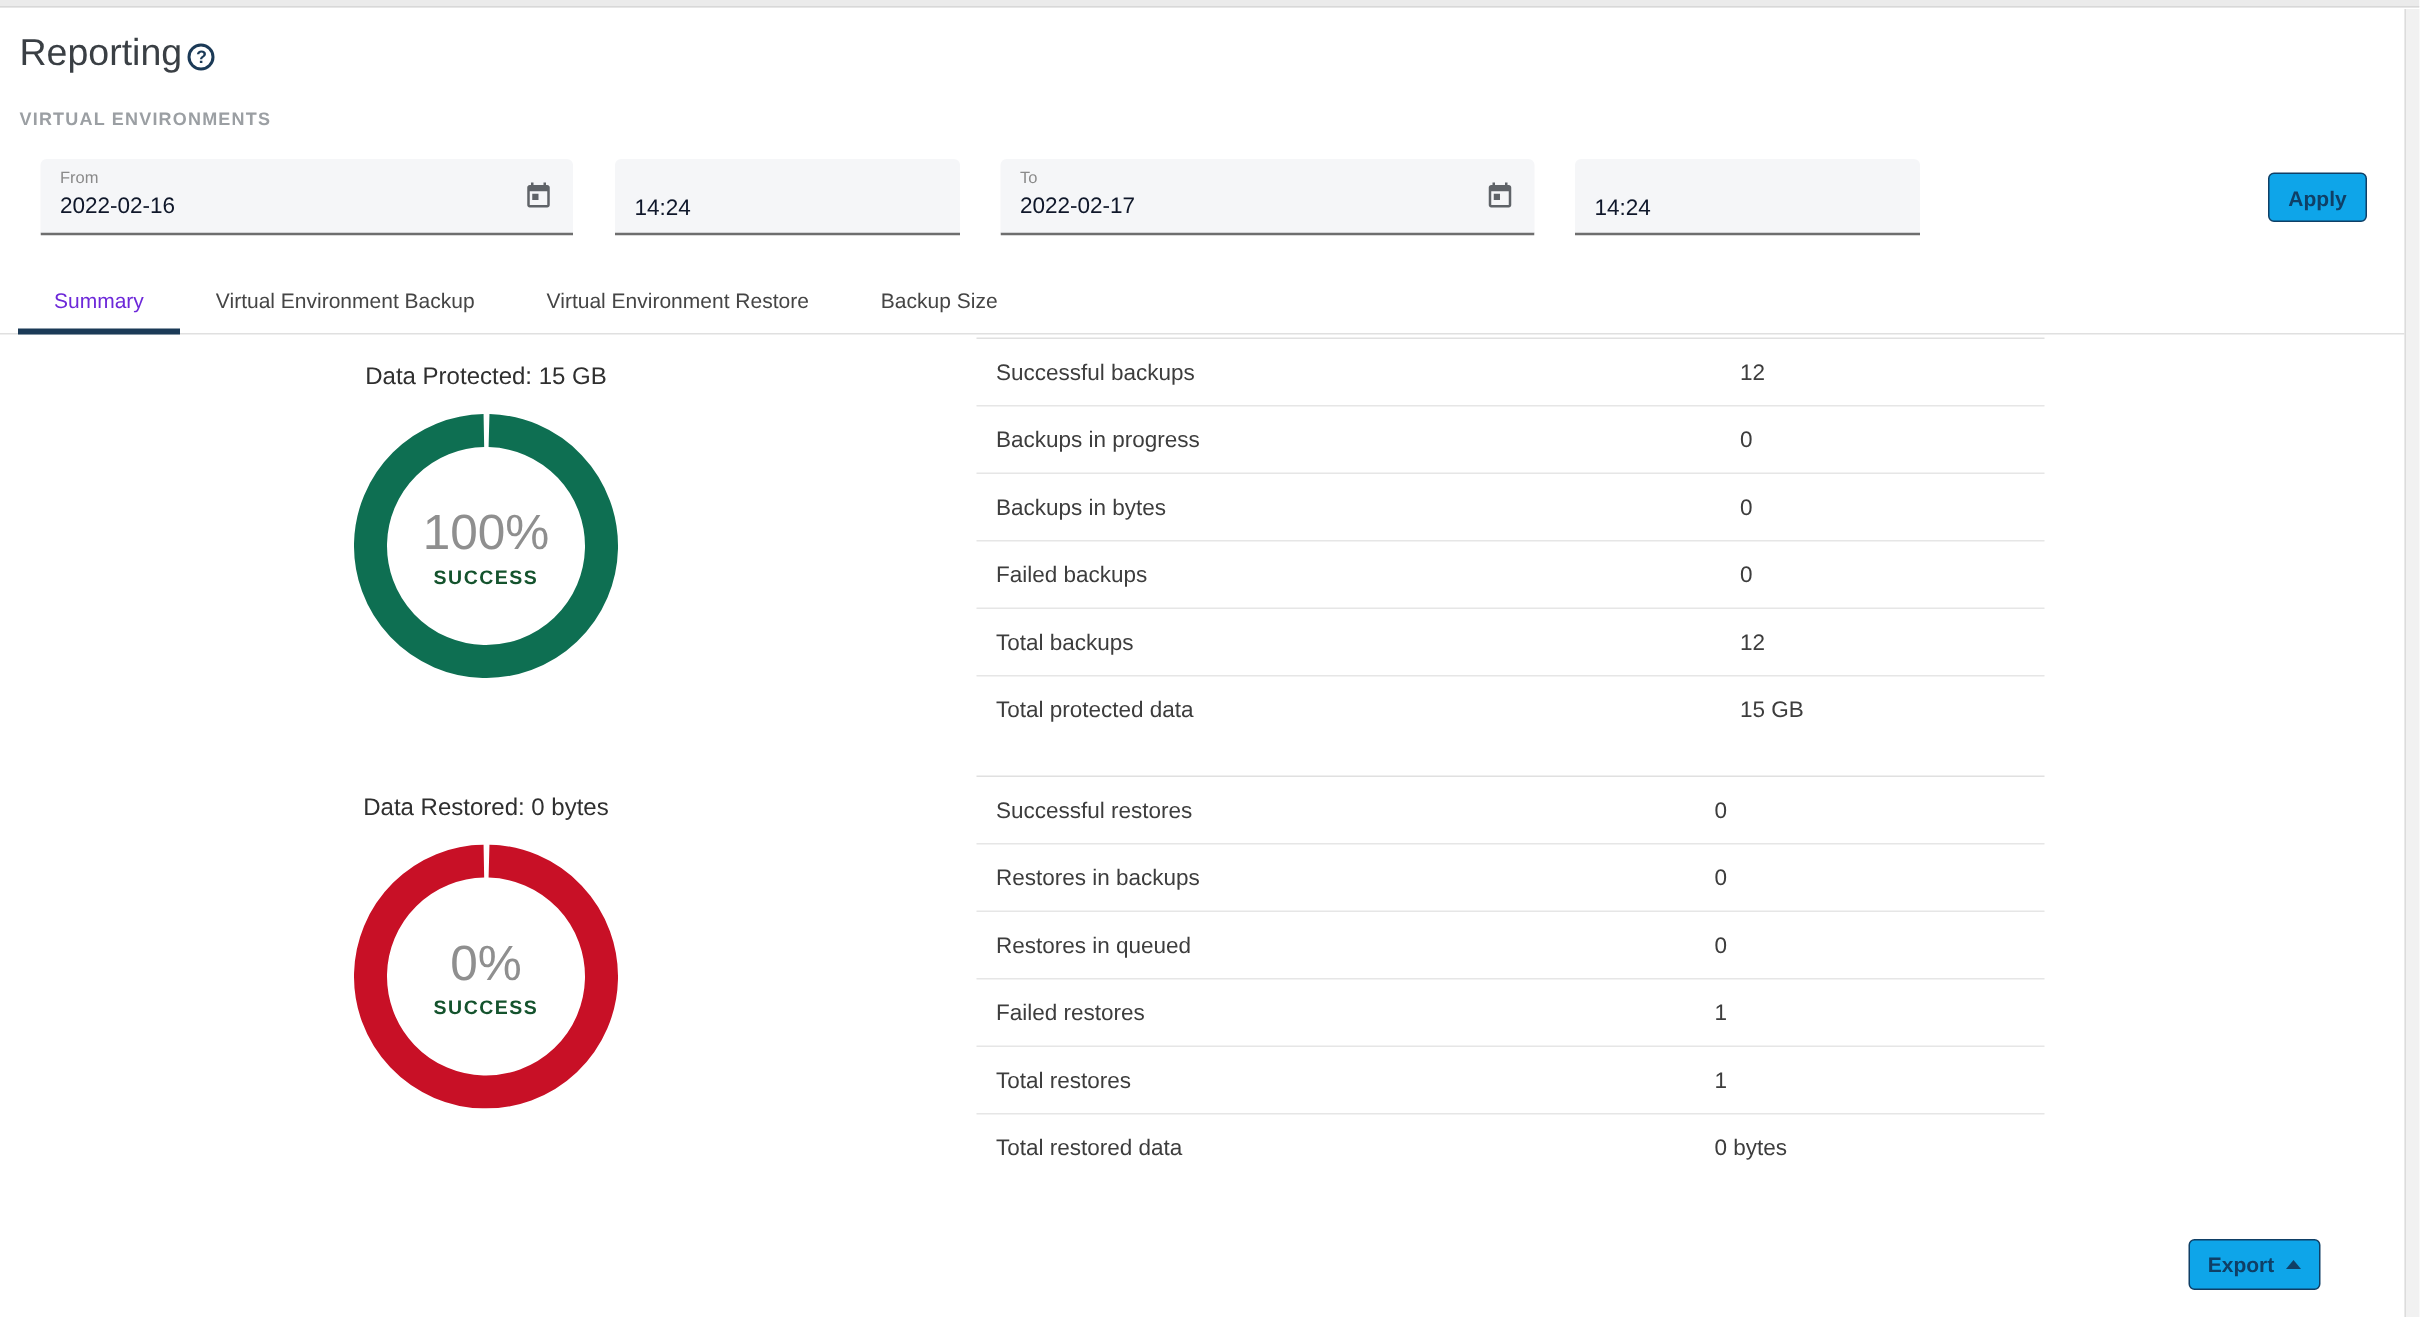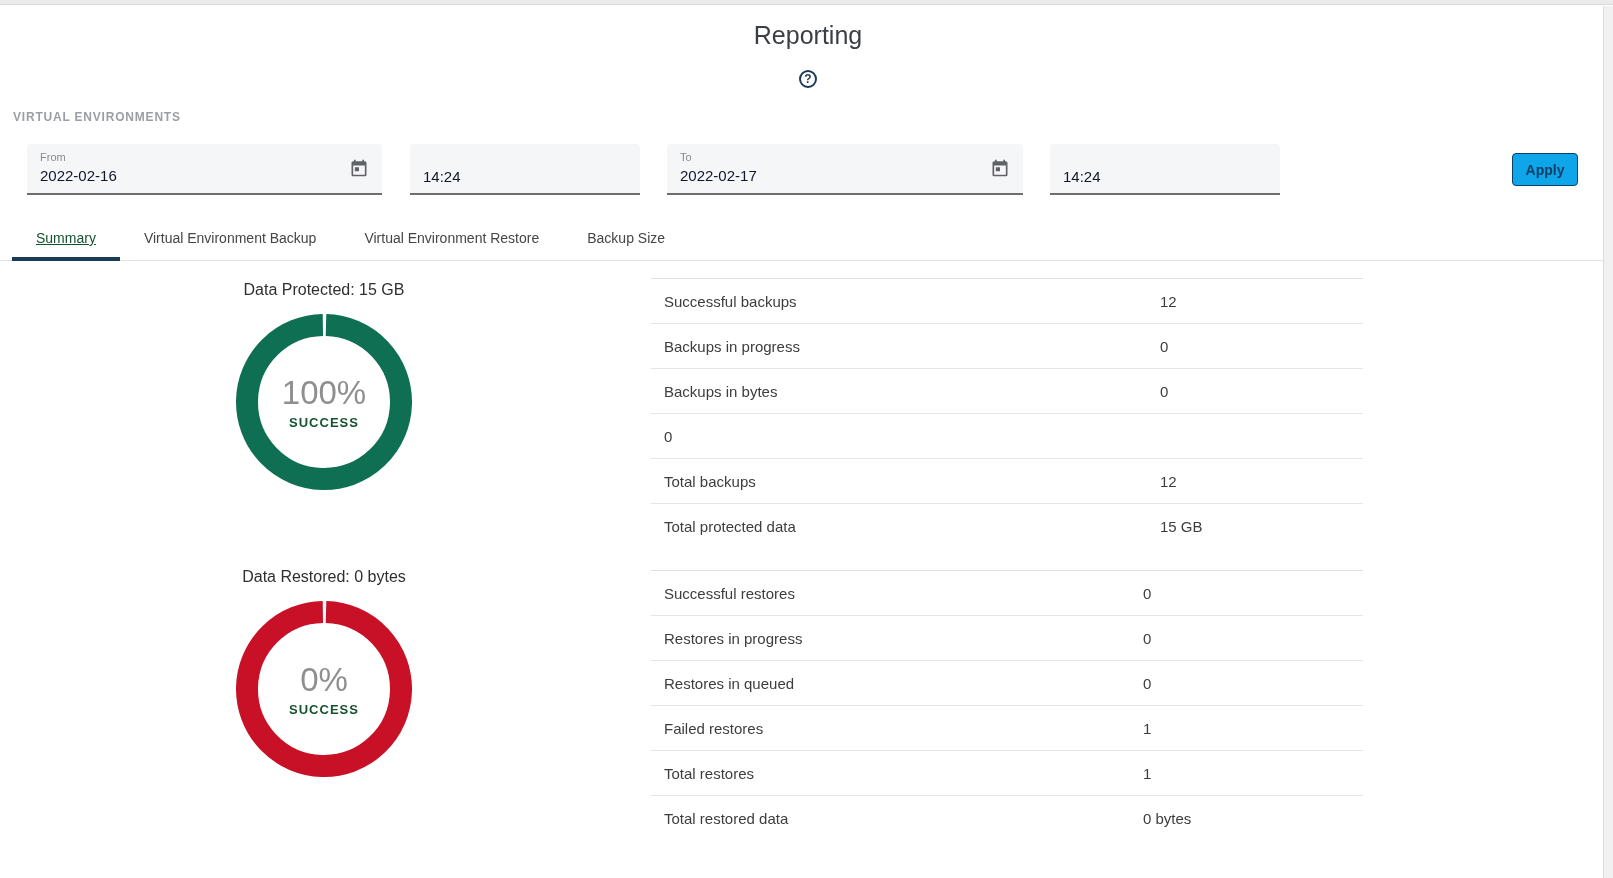--- a/index.html
+++ b/index.html
@@ -1,21 +1,21 @@
 <!DOCTYPE html>
 <html><head>
 <meta charset="utf-8">
 <style>
   * { margin:0; padding:0; box-sizing:border-box; }
   html,body { width:1613px; height:878px; background:#ffffff; font-family:"Liberation Sans", sans-serif; overflow:hidden; }
   .top-strip { height:5px; background:#ebebeb; border-bottom:1px solid #d8d8d8; width:1613px; }
   .scroll-strip { position:absolute; top:6px; right:0; bottom:0; width:10px; background:#f1f1f1; border-left:1px solid #dcdcdc; }
   .page { position:relative; width:1603px; }
 
-  .page-title-row { display:flex; align-items:center; gap:16px; margin:16px 0 0 13px;flex-direction:column; }
+  .page-title-row { display:flex; align-items:center; gap:4px; margin:16px 0 0 13px; }
   .page-title { font-size:25px; font-weight:400; color:#3a3f44; }
   .help-icon { width:18px; height:18px; border:2px solid #1b3a57; border-radius:50%; color:#1b3a57;
                font-size:12px; font-weight:bold; display:flex; align-items:center; justify-content:center; margin-top:4px; cursor:pointer; }
   .section-label { margin:22px 0 0 13px; font-size:12px; font-weight:bold; color:#9b9fa3; letter-spacing:0.8px; }
 
   .filters { display:flex; align-items:flex-start; margin:20px 0 0 27px; }
   .field { background:#f5f6f8; height:51px; border-bottom:2px solid #6e6e6e; border-radius:4px 4px 0 0;
            padding:7px 13px 0; position:relative; cursor:text; }
   .field.date-from { width:355px; }
   .field.date-to { width:356px; margin-left:27px; }
@@ -30,37 +30,37 @@
   .btn { background:#0ea5e9; border:1px solid #0f3f66; border-radius:4px; color:#0f3f66;
          font-family:"Liberation Sans", sans-serif; font-size:14px; font-weight:bold; cursor:pointer;
          display:inline-flex; align-items:center; justify-content:center; }
   .apply-btn { width:66px; height:33px; margin-left:auto; margin-right:25px; align-self:center; }
   .export-btn { width:88px; height:34px; gap:8px; }
   .triangle-up-icon { width:0; height:0; border-left:5px solid transparent; border-right:5px solid transparent;
                       border-bottom:6px solid #0f3f66; display:inline-block; }
 
   .tabs { display:flex; border-bottom:1px solid #e0e0e0; padding-left:12px; margin-top:20px; width:1603px; }
   .tab { padding:15px 24px 14px; font-size:14px; color:#454545; position:relative; cursor:pointer; white-space:nowrap; }
-  .tab.active .tab-label { color:#14532d; text-decoration:underline; }
+  .tab.active .tab-label { color:#6d28d9; }
   .active-tab-indicator { position:absolute; left:0; right:0; bottom:-1px; height:4px; background:#1b3a57; }
 
   .main { display:flex; align-items:flex-start; }
   .charts-col { width:651px; }
   .chart-block { width:648px; display:flex; flex-direction:column; align-items:center; }
   .chart-block.first { margin-top:20px; }
   .chart-block.second { margin-top:78px; }
   .chart-title { font-size:16px; color:#2f2f2f; }
   .donut-wrap { position:relative; width:176px; height:176px; margin-top:15px; }
   .donut-center { position:absolute; inset:0; display:flex; flex-direction:column; align-items:center; justify-content:center; }
   .donut-value { font-size:33px; color:#8f8f8f; }
   .donut-sublabel { font-size:13px; font-weight:bold; color:#14532d; letter-spacing:1px; margin-top:3px; }
 
   .tables-col { width:712px; }
   .data-table { border-top:1px solid #e0e0e0; width:712px; }
-  .data-table.backups { margin-top:17px; }
+  .data-table.backups { margin-top:2px; }
   .data-table.restores { margin-top:21px; }
   .stat-row { height:45px; display:flex; align-items:center; border-bottom:1px solid #e6e6e6; padding-left:13px; }
   .stat-row.last { border-bottom:none; }
   .stat-label { font-size:15px; color:#3d3d3d; }
   .backups .stat-label { width:496px; }
   .restores .stat-label { width:479px; }
   .stat-value { font-size:15px; color:#3d3d3d; }
 
   .export-row { display:flex; justify-content:flex-end; margin:38px 56px 0 0; width:1547px; }
 </style>
@@ -157,39 +157,40 @@
         </div>
         <div class="stat-row">
           <div class="stat-label">Backups in progress</div>
           <div class="stat-value">0</div>
         </div>
         <div class="stat-row">
           <div class="stat-label">Backups in bytes</div>
           <div class="stat-value">0</div>
         </div>
         <div class="stat-row">
+          <div class="stat-label">Failed backups</div>
           <div class="stat-value">0</div>
         </div>
         <div class="stat-row">
           <div class="stat-label">Total backups</div>
           <div class="stat-value">12</div>
         </div>
         <div class="stat-row last">
           <div class="stat-label">Total protected data</div>
           <div class="stat-value">15 GB</div>
         </div>
       </div>
 
       <div class="data-table restores">
         <div class="stat-row">
           <div class="stat-label">Successful restores</div>
           <div class="stat-value">0</div>
         </div>
         <div class="stat-row">
-          <div class="stat-label">Restores in progress</div>
+          <div class="stat-label">Restores in backups</div>
           <div class="stat-value">0</div>
         </div>
         <div class="stat-row">
           <div class="stat-label">Restores in queued</div>
           <div class="stat-value">0</div>
         </div>
         <div class="stat-row">
           <div class="stat-label">Failed restores</div>
           <div class="stat-value">1</div>
         </div>

